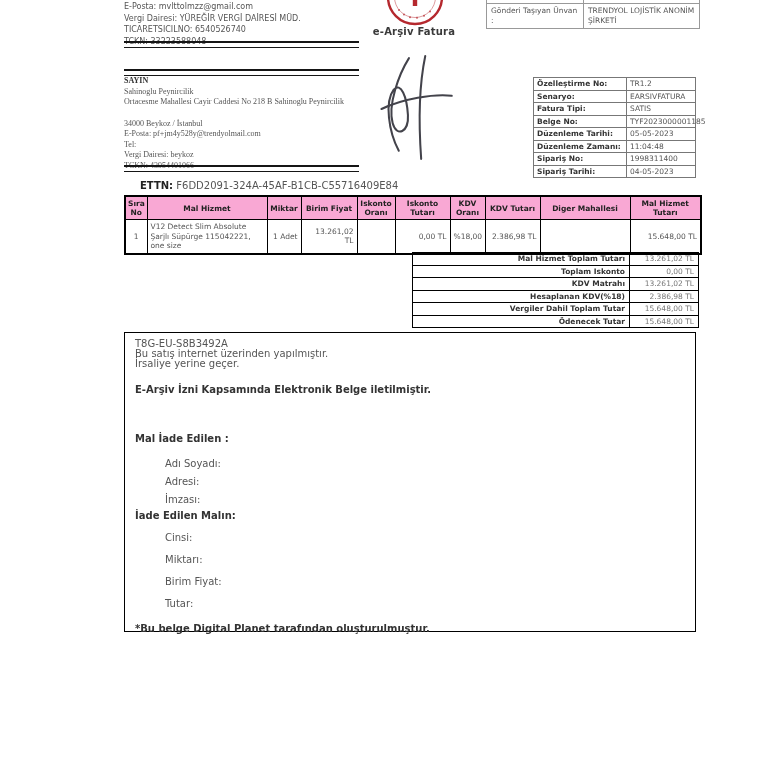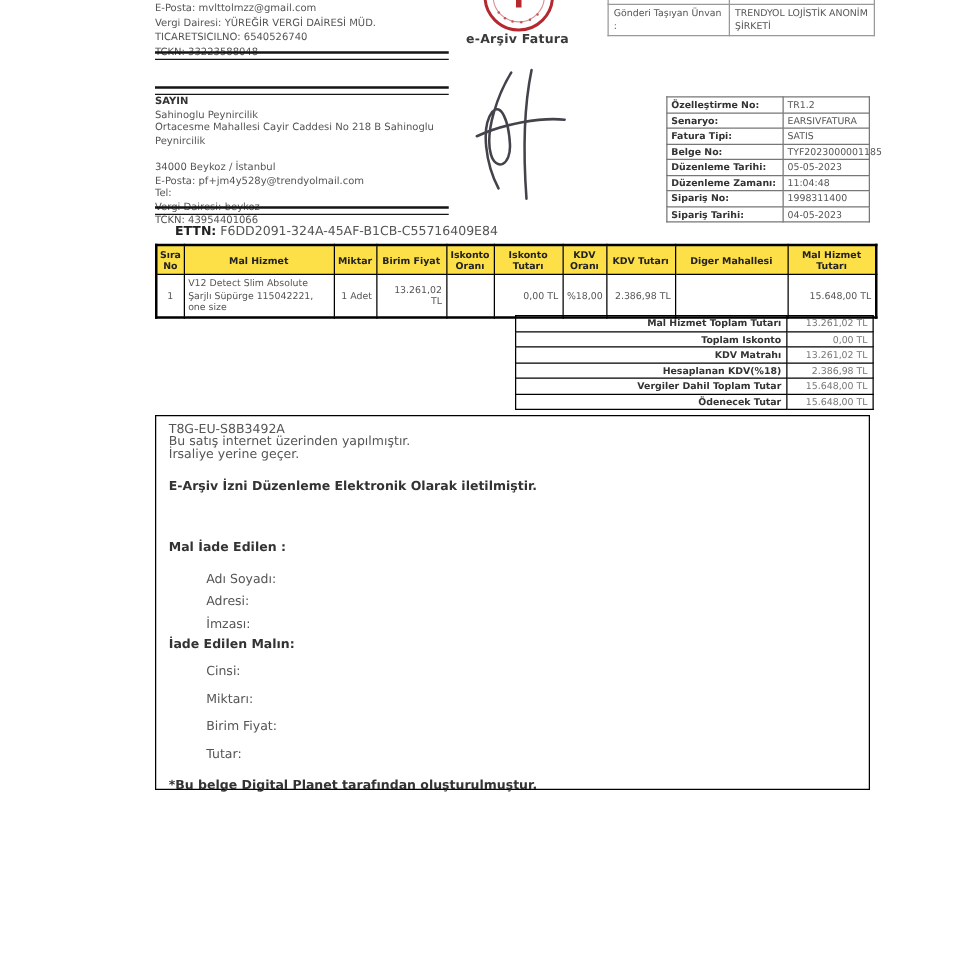--- a/index.html
+++ b/index.html
@@ -20,40 +20,40 @@
   
   .carrier-tbl{left:458px;top:-12px;width:214px;border-collapse:collapse;font-size:7.5px;color:#555;table-layout:fixed;}
   .carrier-tbl td{border:1px solid #999;padding:2px 4px;vertical-align:top;line-height:10px;}
   .carrier-tbl td.lbl{width:88px;}
 
   
   .rule{left:96px;width:235px;height:4px;border-top:2.5px solid #151515;border-bottom:1.5px solid #151515;}
   .rule1{top:41px;} .rule2{top:69px;} .rule3{top:165px;}
 
   
-  .buyer{left:96px;top:76px;width:260px;font-size:8px;line-height:10.5px;color:#555;}
+  .buyer{left:96px;top:76px;width:260px;font-size:8px;line-height:10.5px;color:#555;font-family:Liberation Serif, serif;}
   .buyer .hd{font-weight:bold;color:#333;}
   .buyer .gap{height:11px;}
 
   
   .sig{left:328px;top:52px;}
 
   
   .meta-tbl{left:505px;top:77px;width:163px;border-collapse:collapse;font-size:7.5px;table-layout:fixed;}
   .meta-tbl td{border:1px solid #777;padding:1px 3px;line-height:9.5px;vertical-align:middle;}
   .meta-tbl td.lbl{width:86px;font-weight:bold;color:#333;}
   .meta-tbl td.val{color:#555;}
 
   
   .ettn{left:112px;top:180px;font-size:10px;color:#555;}
   .ettn b{color:#222;}
 
   
   .items-tbl{left:96px;top:195px;width:576px;border-collapse:collapse;font-size:7.5px;table-layout:fixed;border:2px solid #000;}
-  .items-tbl th{border:1px solid #000;padding:2px 2px;font-size:7.5px;line-height:9px;color:#222;vertical-align:middle;background:#fde047;}
+  .items-tbl th{border:1px solid #000;padding:2px 2px;font-size:7.5px;line-height:9px;color:#222;vertical-align:middle;background:#f9a8d4;}
   .items-tbl td{border:1px solid #000;padding:2px 3px;line-height:9.5px;color:#555;height:20px;vertical-align:middle;}
   .ta-r{text-align:right;} .ta-c{text-align:center;}
 
   
   .totals-tbl{left:384px;top:252px;width:287px;border-collapse:collapse;font-size:7.5px;table-layout:fixed;border:1.5px solid #000;}
   .totals-tbl td{border:1px solid #000;padding:1px 4px;line-height:9.5px;}
   .totals-tbl td.lbl{font-weight:bold;color:#333;text-align:right;}
   .totals-tbl td.val{width:60px;color:#777;text-align:right;}
 
   
@@ -243,21 +243,21 @@
     <td class="lbl">Ödenecek Tutar</td>
     <td class="val">15.648,00 TL</td>
   </tr>
 </tbody>
   </table>
 
 <div class="abs notes-box">
   <div>T8G-EU-S8B3492A</div>
   <div>Bu satış internet üzerinden yapılmıştır.</div>
   <div>İrsaliye yerine geçer.</div>
-  <div class="b nb-earsiv">E-Arşiv İzni Düzenleme Elektronik Olarak iletilmiştir.</div>
+  <div class="b nb-earsiv">E-Arşiv İzni Kapsamında Elektronik Belge iletilmiştir.</div>
 
   <div class="b nb-return-title">Mal İade Edilen :</div>
   <div class="nb-field first">Adı Soyadı:</div>
   <div class="nb-field">Adresi:</div>
   <div class="nb-field">İmzası:</div>
 
   <div class="b nb-goods-title">İade Edilen Malın:</div>
   <div class="nb-gfield">Cinsi:</div>
   <div class="nb-gfield">Miktarı:</div>
   <div class="nb-gfield">Birim Fiyat:</div>

